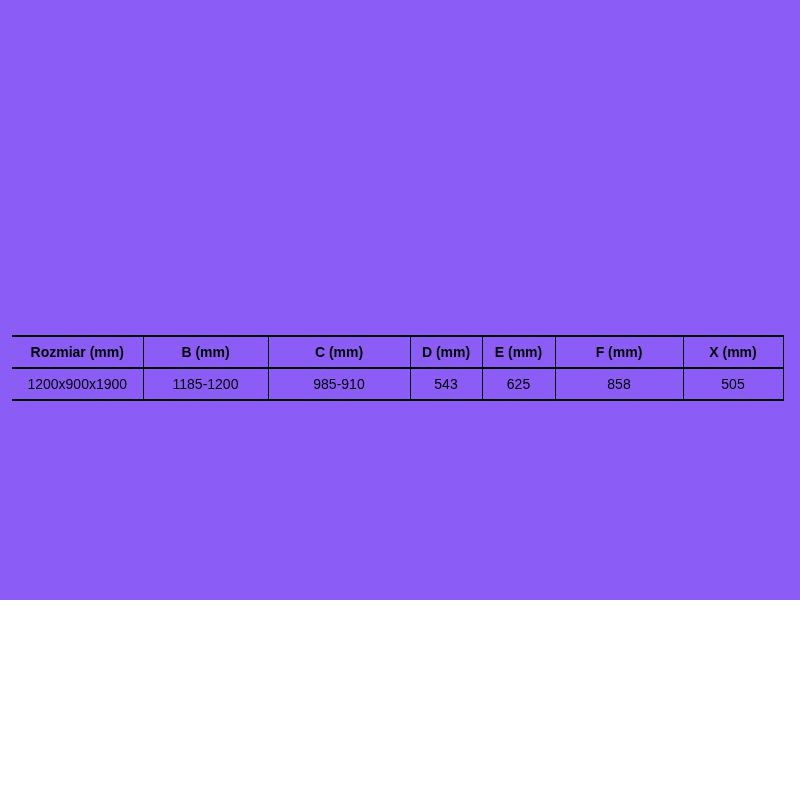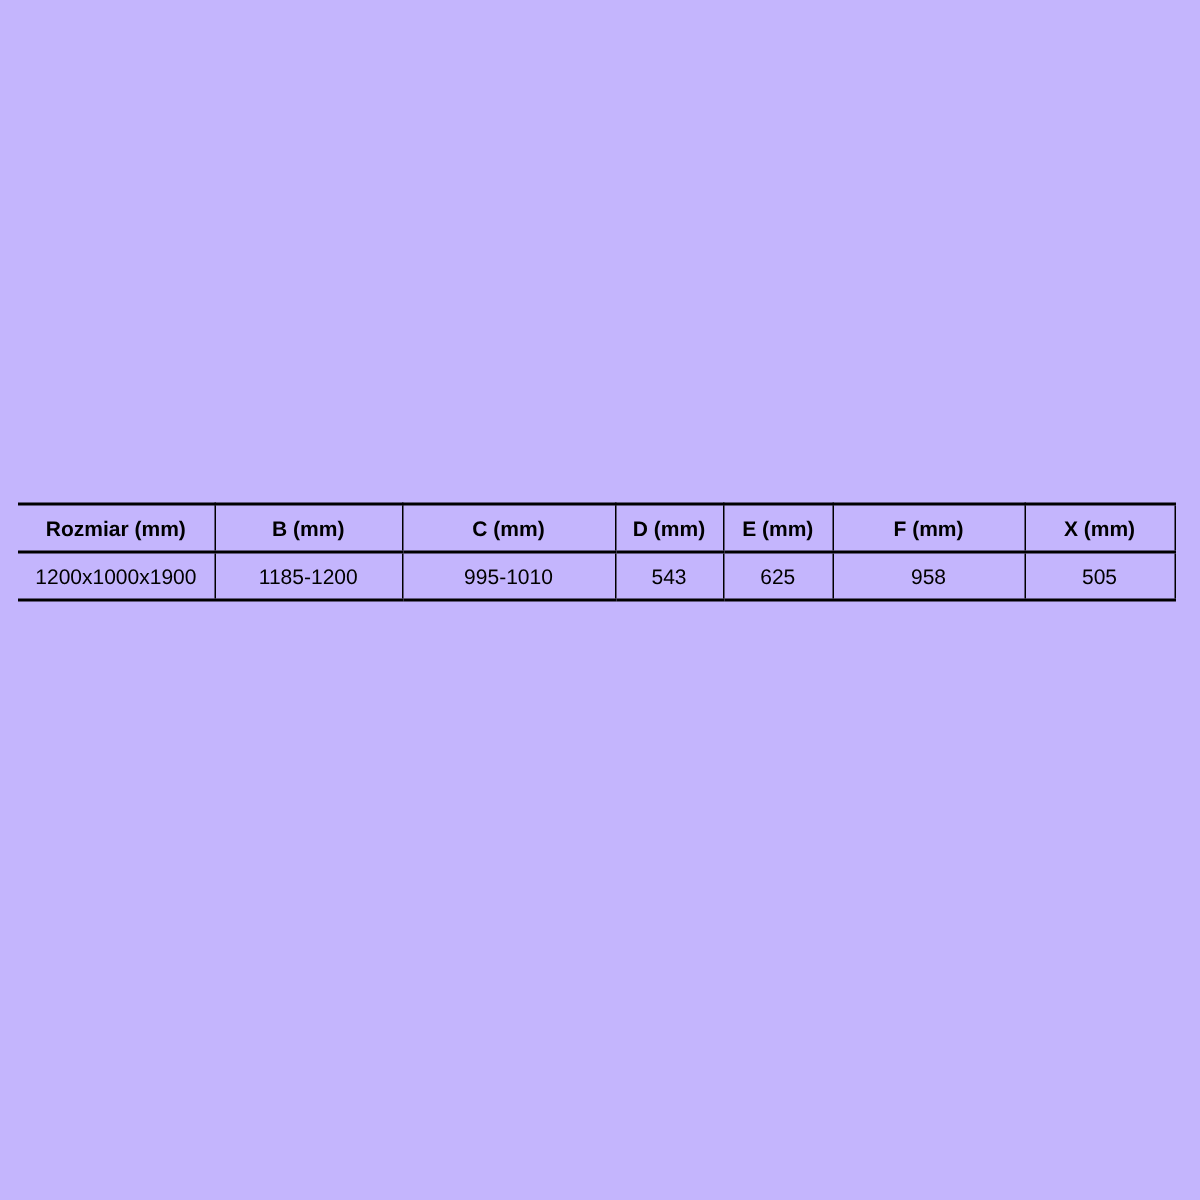--- a/index.html
+++ b/index.html
@@ -8,22 +8,22 @@
     padding: 0;
     width: 800px;
     height: 800px;
     background: #ffffff;
     font-family: "Liberation Sans", sans-serif;
     color: #000000;
   }
   .page {
     position: relative;
     width: 800px;
-    height: 800px;
-    background: #c4b5fd;
+    height: 600px;
+    background: #8b5cf6;
   }
   table.dim-table {
     position: absolute;
     left: 12px;
     top: 335px;
     width: 771px;
     border-collapse: collapse;
     table-layout: fixed;
     border-top: 2px solid #000000;
   }
@@ -65,23 +65,23 @@
         <th>B (mm)</th>
         <th>C (mm)</th>
         <th>D (mm)</th>
         <th>E (mm)</th>
         <th>F (mm)</th>
         <th>X (mm)</th>
       </tr>
     </thead>
     <tbody>
       <tr>
-        <td>1200x1000x1900</td>
+        <td>1200x900x1900</td>
         <td>1185-1200</td>
-        <td>995-1010</td>
+        <td>985-910</td>
         <td>543</td>
         <td>625</td>
-        <td>958</td>
+        <td>858</td>
         <td>505</td>
       </tr>
     </tbody>
   </table>
 </div>
 
 </body></html>

